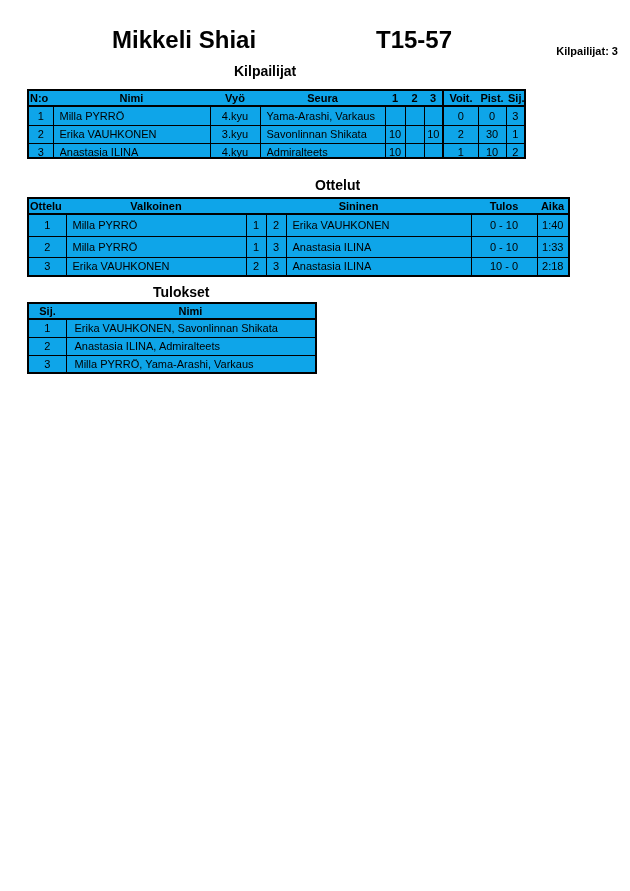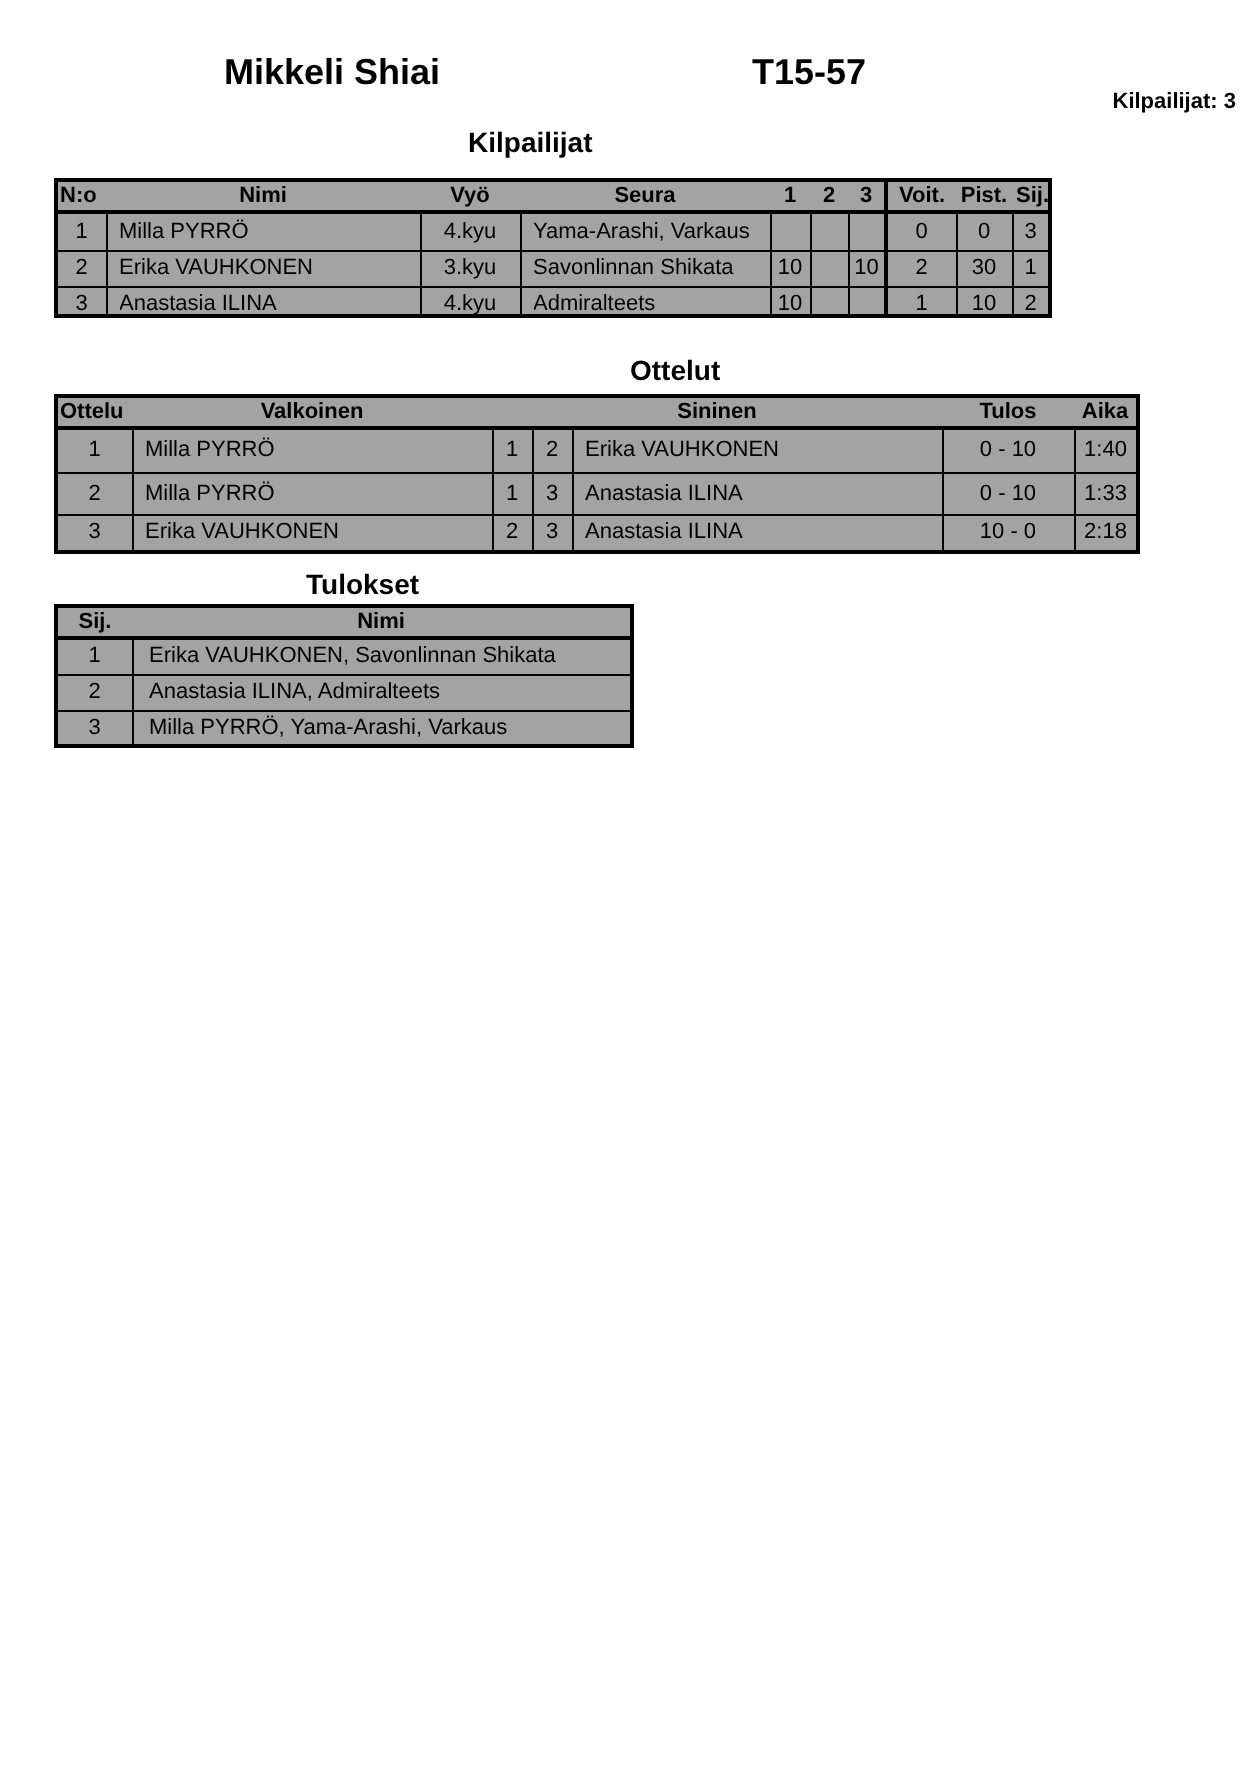--- a/index.html
+++ b/index.html
@@ -2,33 +2,33 @@
 <html><head>
 <meta charset="utf-8">
 <style>
   html,body { margin:0; padding:0; background:#fff; }
   .page {
     position:relative; width:630px; height:891px; background:#ffffff;
     font-family:"Liberation Sans", sans-serif; color:#000; overflow:hidden;
   }
 
   
-  .main-title { position:absolute; top:26px; left:112px; font-size:18px; font-weight:bold; white-space:nowrap; }
+  .main-title { position:absolute; top:26px; left:112px; font-size:24px; font-weight:bold; white-space:nowrap; }
   .main-title .part-date { position:absolute; left:131px; top:0; }
   .main-title .part-cat  { position:absolute; left:264px; top:0; }
   .competitor-count { position:absolute; top:45px; right:12px; font-size:11px; font-weight:bold; }
 
   
   .sec-heading { position:absolute; font-size:14px; font-weight:bold; white-space:nowrap;padding-left:27px; }
   .h-kilpailijat { top:63px;  left:207px; }
   .h-ottelut     { top:177px; left:288px; }
   .h-tulokset    { top:284px; left:126px; }
 
   
-  table { position:absolute; border-collapse:collapse; table-layout:fixed; border:2px solid #000; background:#a3a3a3; }
+  table { position:absolute; border-collapse:collapse; table-layout:fixed; border:2px solid #000; background:#0ea5e9; }
   th, td {
     font-size:11px; line-height:13px; padding:0 2px; text-align:center;
     white-space:nowrap; overflow:hidden;
   }
   td { border:1px solid #000; }
   th { border:none; border-bottom:2px solid #000; font-weight:bold; height:14px; }
   .left  { text-align:left; padding-left:6px; }
   .hleft { text-align:left; padding-left:1px; }
   .grp   { border-left:2px solid #000 !important; }
 

